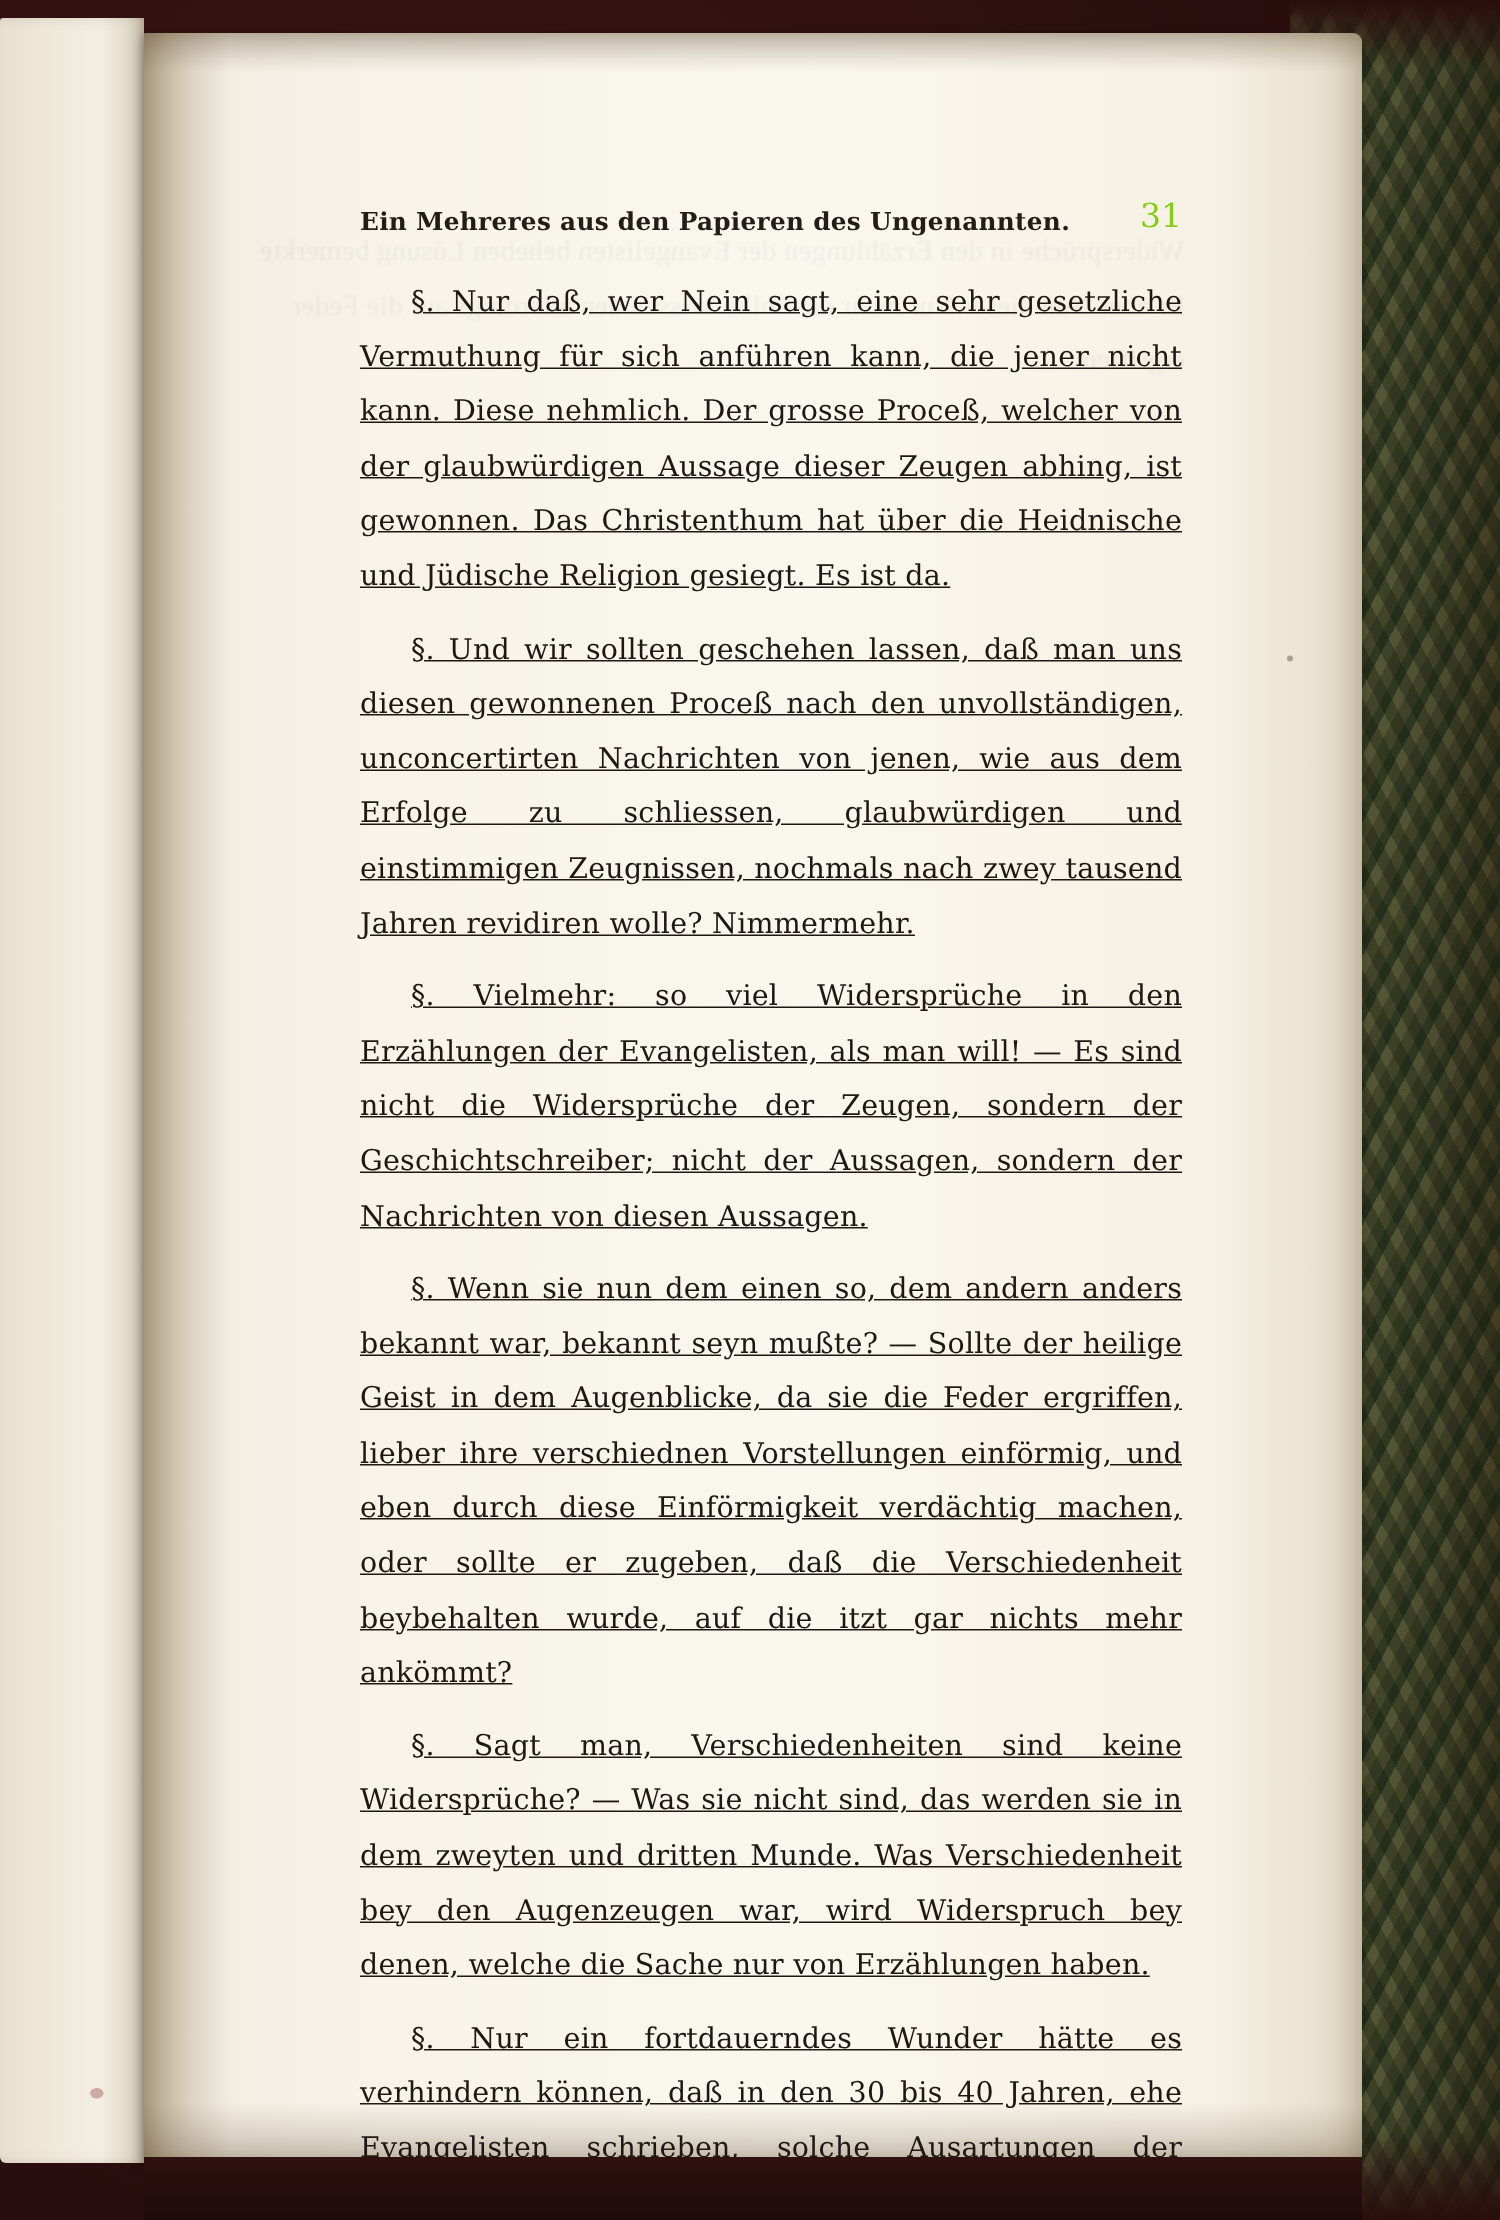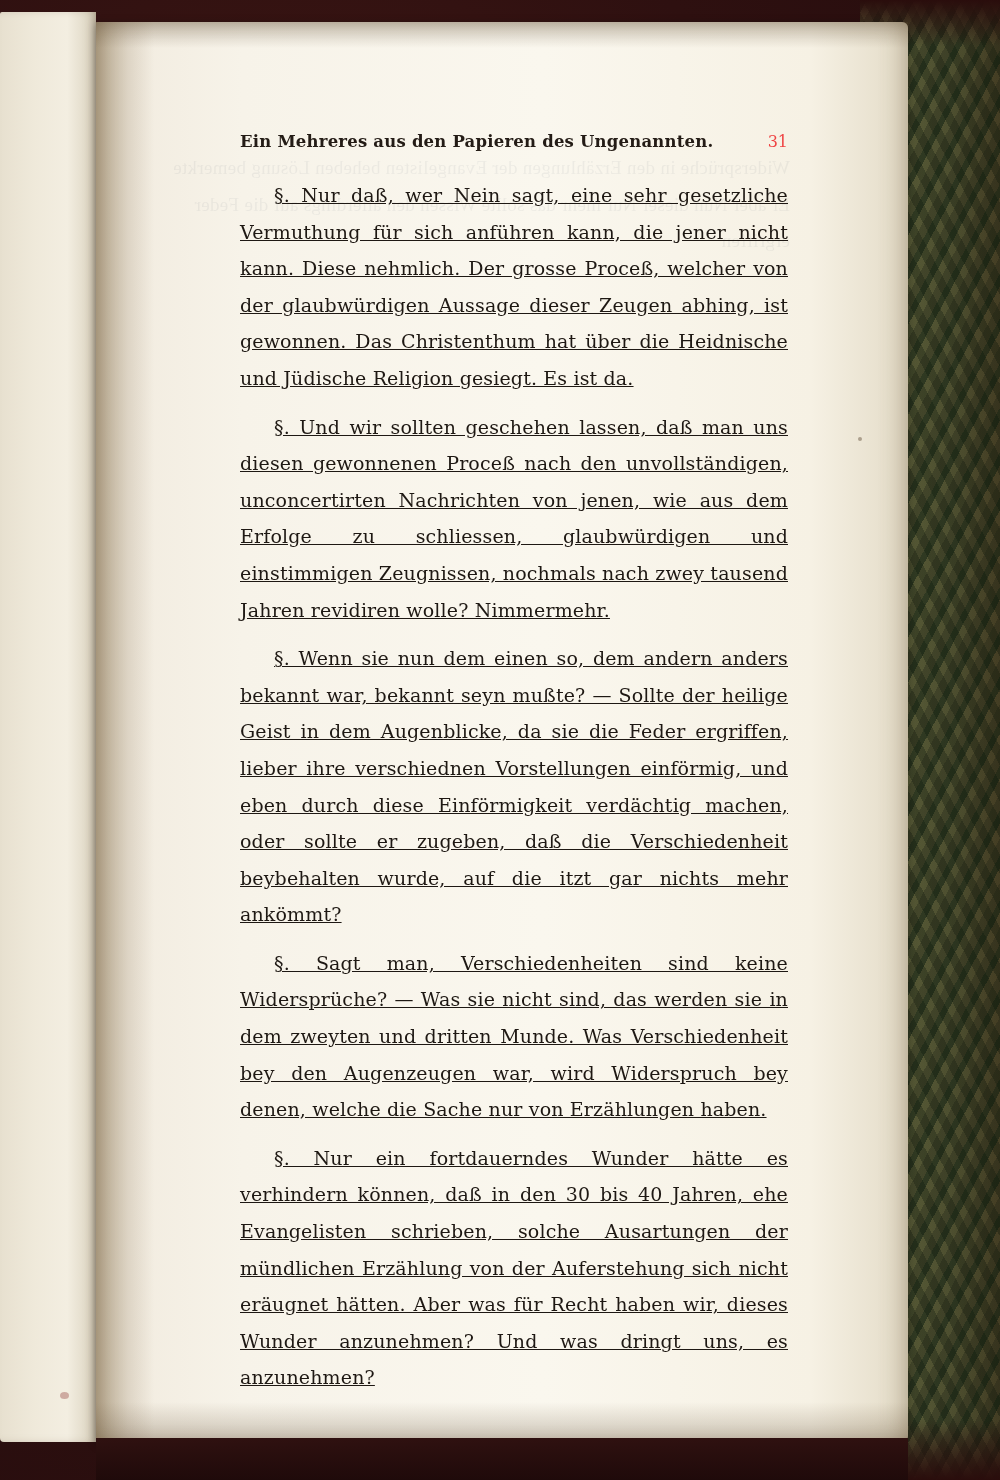--- a/index.html
+++ b/index.html
@@ -106,22 +106,22 @@
   .running-head {
     font-family: "DejaVu Serif", serif;
     font-weight: bold;
     font-size: 16.5px;
     letter-spacing: 0.2px;
     color: #241c16;
     white-space: nowrap;
   }
   .folio {
     font-family: "DejaVu Serif", serif;
-    font-size: 16px;
-    color: #ef4444;
+    font-size: 22px;
+    color: #84cc16;
     margin-left: 18px;
   }
   .para {
     font-family: "DejaVu Serif", serif;
     font-size: 19px;
     line-height: 36.6px;
     color: #1e1813;
     text-align: justify;
     text-indent: 34px;
     margin: 0;
@@ -177,20 +177,21 @@
   <div class="page-shadow-bottom"></div>
 
   <div class="content">
     <div class="header-row">
       <div class="running-head">Ein Mehreres aus den Papieren des Ungenannten.</div>
       <div class="folio">31</div>
     </div>
 
     <p class="para">§. Nur daß, wer Nein sagt, eine sehr gesetzliche Vermuthung für sich anführen kann, die jener nicht kann. Diese nehmlich. Der grosse Proceß, welcher von der glaubwürdigen Aussage dieser Zeugen abhing, ist gewonnen. Das Christenthum hat über die Heidnische und Jüdische Religion gesiegt. Es ist da.</p>
     <p class="para">§. Und wir sollten geschehen lassen, daß man uns diesen gewonnenen Proceß nach den unvollständigen, unconcertirten Nachrichten von jenen, wie aus dem Erfolge zu schliessen, glaubwürdigen und einstimmigen Zeugnissen, nochmals nach zwey tausend Jahren revidiren wolle? Nimmermehr.</p>
+    <p class="para">§. Vielmehr: so viel Widersprüche in den Erzählungen der Evangelisten, als man will! — Es sind nicht die Widersprüche der Zeugen, sondern der Geschichtschreiber; nicht der Aussagen, sondern der Nachrichten von diesen Aussagen.</p>
     <p class="para">§. Wenn sie nun dem einen so, dem andern anders bekannt war, bekannt seyn mußte? — Sollte der heilige Geist in dem Augenblicke, da sie die Feder ergriffen, lieber ihre verschiednen Vorstellungen einförmig, und eben durch diese Einförmigkeit verdächtig machen, oder sollte er zugeben, daß die Verschiedenheit beybehalten wurde, auf die itzt gar nichts mehr ankömmt?</p>
     <p class="para">§. Sagt man, Verschiedenheiten sind keine Widersprüche? — Was sie nicht sind, das werden sie in dem zweyten und dritten Munde. Was Verschiedenheit bey den Augenzeugen war, wird Widerspruch bey denen, welche die Sache nur von Erzählungen haben.</p>
     <p class="para">§. Nur ein fortdauerndes Wunder hätte es verhindern können, daß in den 30 bis 40 Jahren, ehe Evangelisten schrieben, solche Ausartungen der mündlichen Erzählung von der Auferstehung sich nicht eräugnet hätten. Aber was für Recht haben wir, dieses Wunder anzunehmen? Und was dringt uns, es anzunehmen?</p>
 
   </div>
 
   <div class="ink-speck" style="left:858px; top:437px; width:4px; height:4px;"></div>
   <div class="ink-speck" style="left:60px; top:1392px; width:9px; height:7px; background:#8a2f2a; opacity:0.35;"></div>
 
   <div class="foot-block"></div>

